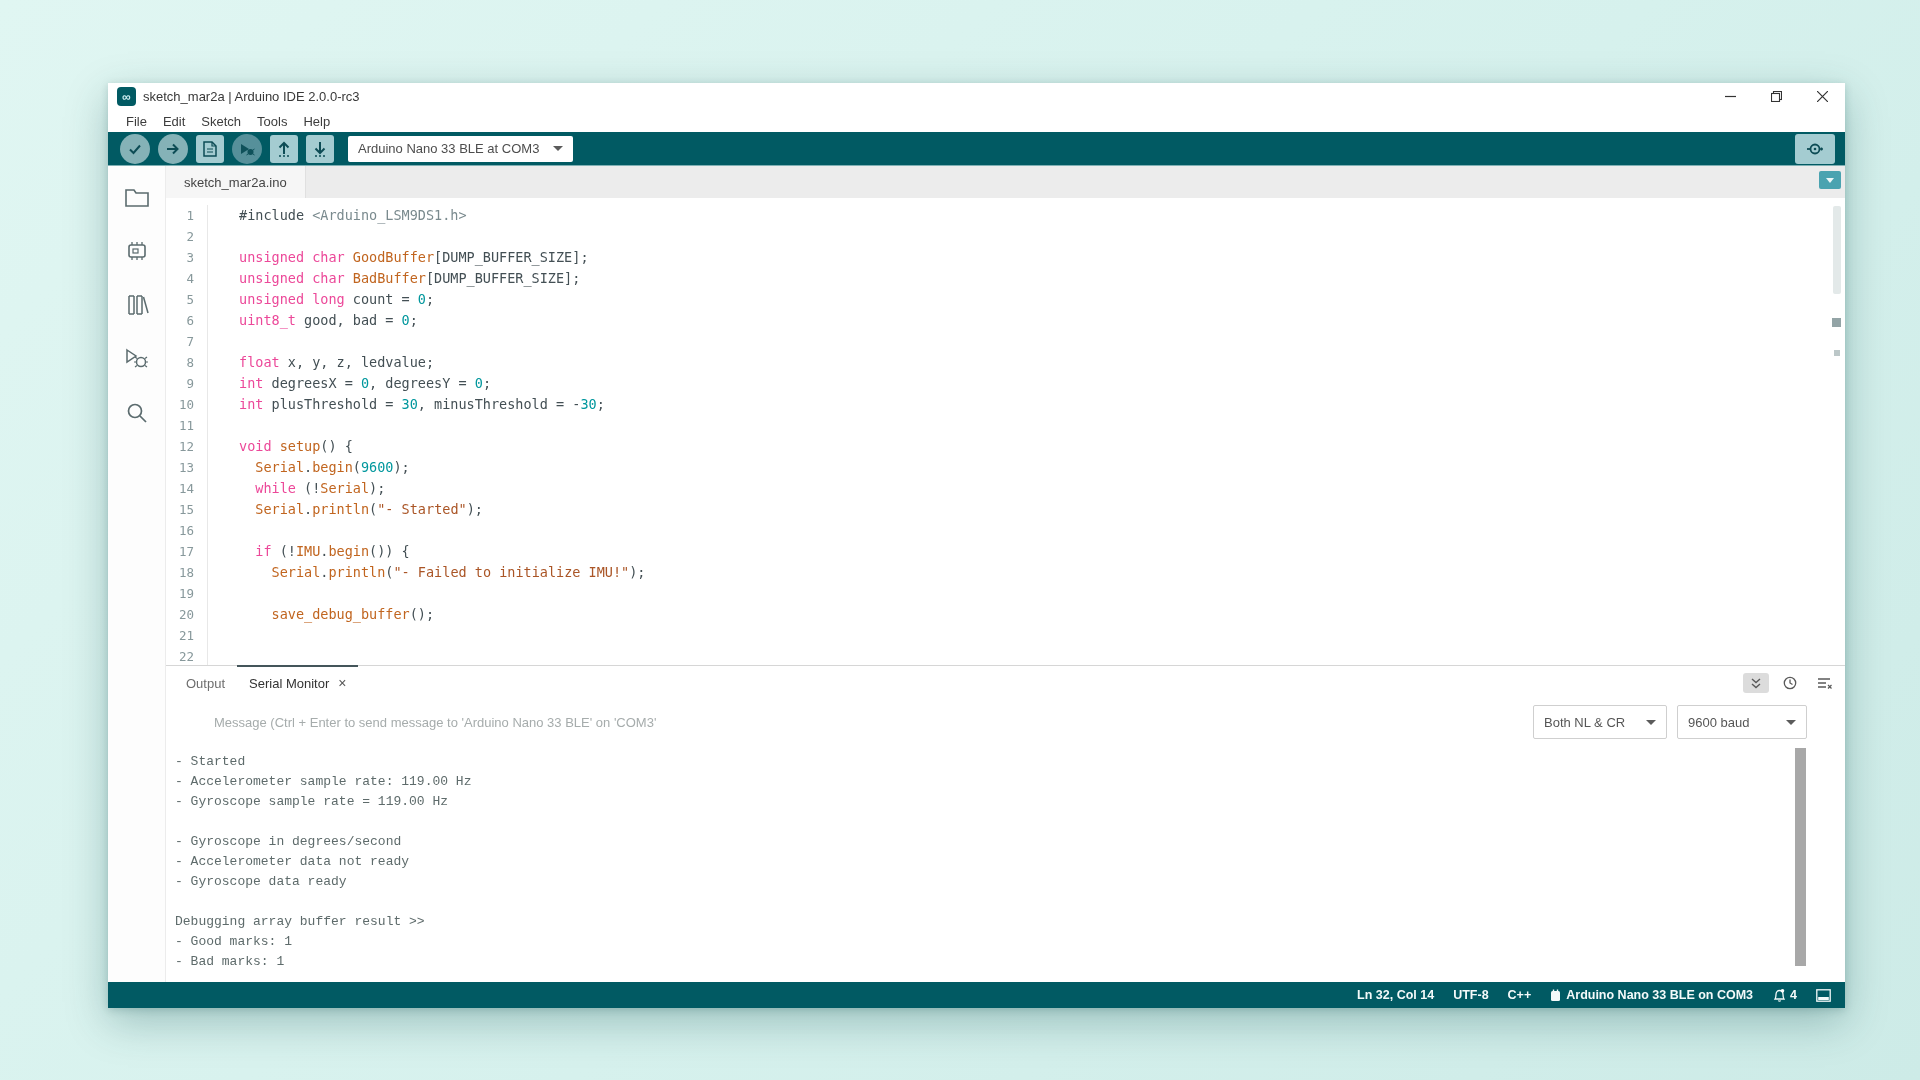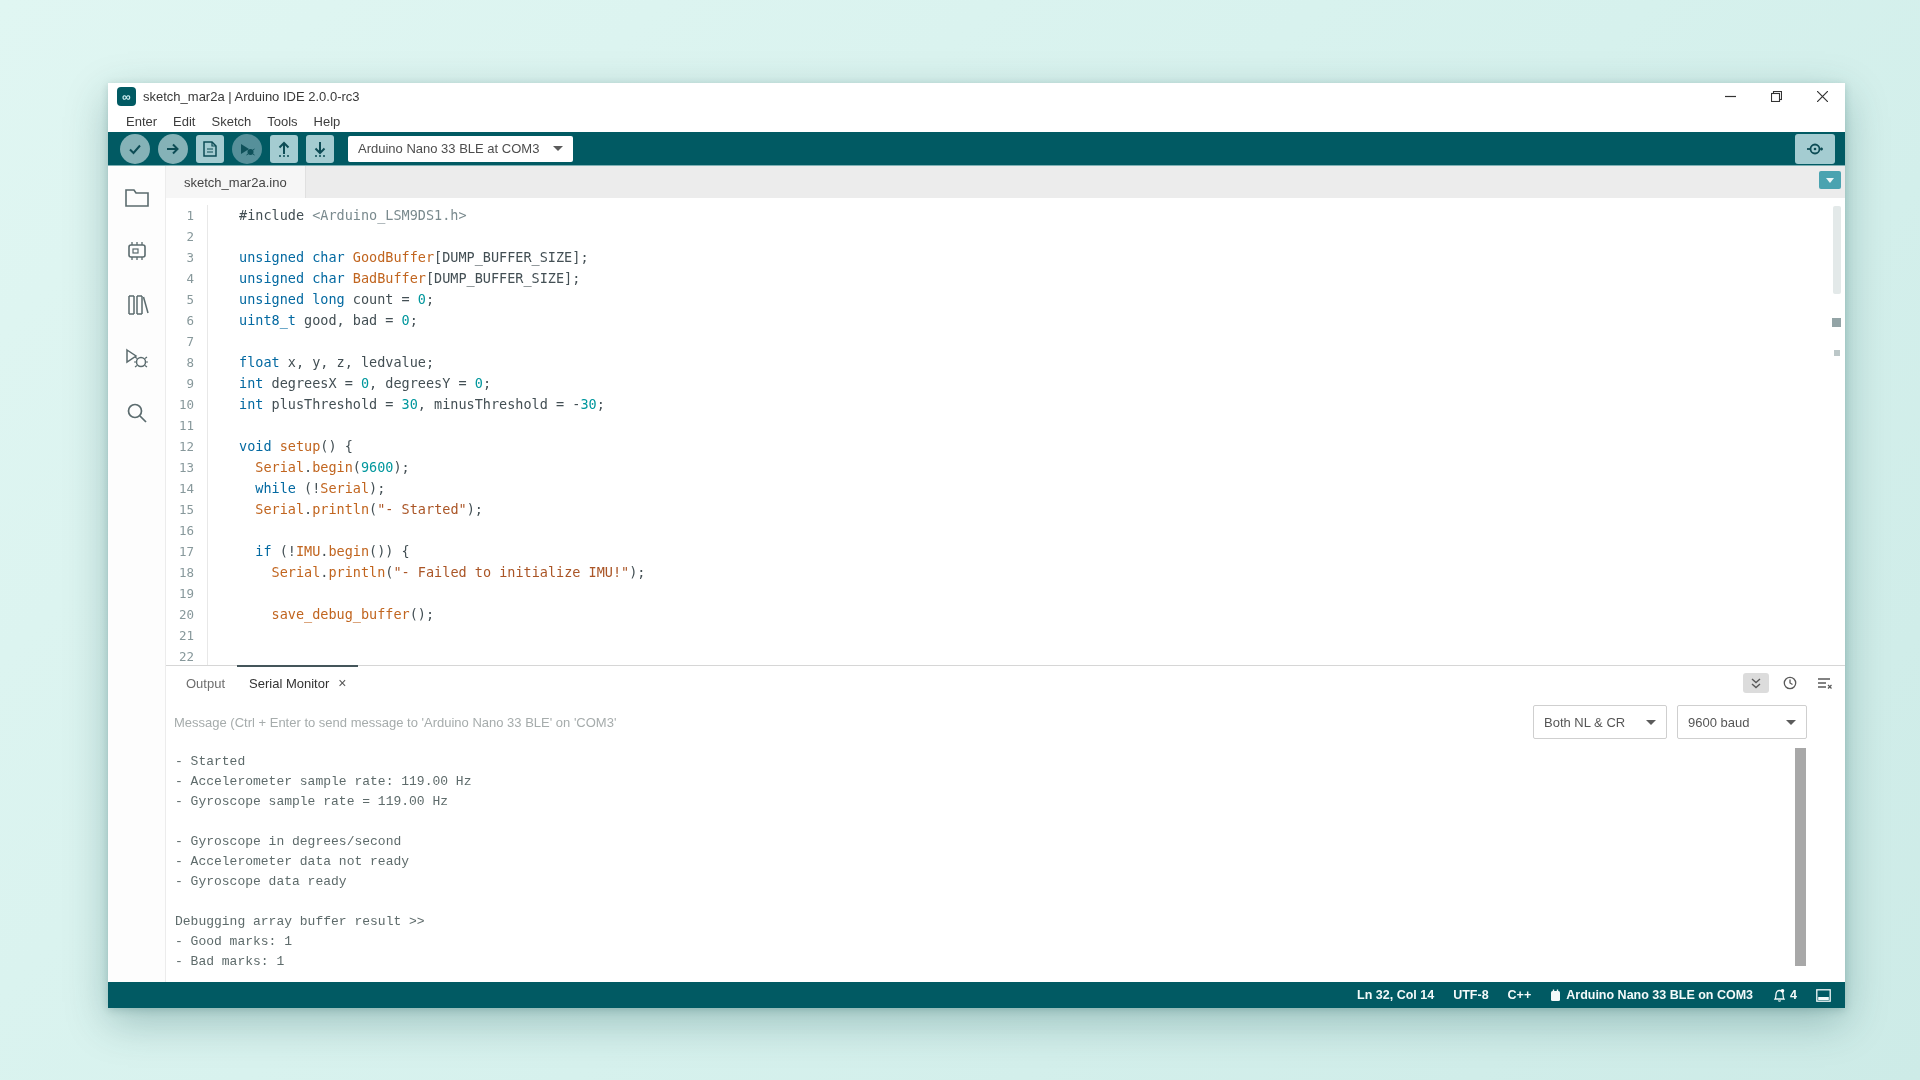--- a/index.html
+++ b/index.html
@@ -56,39 +56,39 @@
   .tab-caret-btn .caret { width:0; height:0; border-left:4px solid transparent; border-right:4px solid transparent;
     border-top:5px solid #eaf6f7; }
 
   
   .editor { flex:1; background:#fff; display:flex; position:relative; overflow:hidden; padding-top:7px; }
   .gutter { width:42px; flex:0 0 auto; border-right:1px solid #e8e8e8; text-align:right; padding-right:13px;
     font-family:"DejaVu Sans Mono", monospace; font-size:12.5px; color:#87989b; }
   .gutter div { height:21px; line-height:21px; }
   .code { flex:1; padding-left:31px; font-family:"DejaVu Sans Mono", monospace; font-size:13.5px; }
   .cl { height:21px; line-height:21px; white-space:pre; }
-  .tk-p { color:#434f54; } .tk-k { color:#0369a1; } .tk-o { color:#c1651f; }
+  .tk-p { color:#434f54; } .tk-k { color:#ec4899; } .tk-o { color:#c1651f; }
   .tk-s { color:#aa5526; } .tk-n { color:#00979d; } .tk-g { color:#7a8a8e; } .tk-w { color:#434f54; }
   .oruler { position:absolute; right:2px; top:4px; width:12px; bottom:2px; }
   .oruler .thumb { position:absolute; left:2px; top:4px; width:8px; height:88px; background:#e3e9e9; border-radius:2px; }
   .oruler .m1 { position:absolute; left:1px; top:116px; width:9px; height:9px; background:#93a4a6; }
   .oruler .m2 { position:absolute; left:3px; top:148px; width:6px; height:6px; background:#bcc7c8; }
 
   
   .panel { height:317px; border-top:1px solid #d6d6d6; position:relative; background:#fff; flex:0 0 auto;
     display:flex; flex-direction:column; }
   .ptabs { height:34px; display:flex; align-items:center; padding-left:8px; flex:0 0 auto; }
   .ptab { font-size:13px; color:#6e6e6e; padding:0 12px; height:100%; display:flex; align-items:center; gap:9px; position:relative; }
   .ptab.active { color:#333; }
   .ptab.active::before { content:""; position:absolute; left:0; right:0; top:-1px; height:2px; background:#44555a; }
   .ptab .close { font-size:14px; color:#555; }
   .ptabs .spacer { flex:1; }
   .picon { width:26px; height:20px; display:flex; align-items:center; justify-content:center; color:#595959; margin-right:8px; }
   .picon.boxed { background:#dcdcdc; border-radius:3px; }
-  .pinput-row { height:44px; display:flex; align-items:center; padding:0 38px 0 8px; gap:10px; flex:0 0 auto; }
+  .pinput-row { height:44px; display:flex; align-items:center; padding:0 38px 0 8px; gap:10px; flex:0 0 auto;margin-left:40px; }
   .msg-input { flex:1; border:none; outline:none; font-size:13px; color:#444; font-family:"Liberation Sans",sans-serif; }
   .msg-input::placeholder { color:#a6acac; }
   .pselect { height:28px; border:1px solid #cfcfcf; border-radius:2px; background:#fff; display:flex;
     align-items:center; padding:16px 10px; font-size:13px; color:#565656; }
   .pselect .caret { margin-left:16px; width:0; height:0; border-left:5px solid transparent;
     border-right:5px solid transparent; border-top:5px solid #5b5b5b; }
   .pselect.w1 { min-width:134px; } .pselect.w2 { min-width:130px; }
   .pout { flex:1; position:relative; padding:8px 0 8px 9px; overflow:hidden;
     font-family:"Liberation Mono", monospace; font-size:13px; color:#5e6b6b; }
   .sline { height:20px; line-height:20px; white-space:pre; }
@@ -123,21 +123,21 @@
         </div>
         <div class="win-btn">
           <svg width="11" height="11" viewBox="0 0 11 11">
               <path d="M0 0 L11 11 M11 0 L0 11" stroke="#333" stroke-width="1.2"></path>
             </svg>
         </div>
       </div>
     </div>
 
     <div class="menubar">
-        <span class="menu-item">Enter</span>
+        <span class="menu-item">File</span>
         <span class="menu-item">Edit</span>
         <span class="menu-item">Sketch</span>
         <span class="menu-item">Tools</span>
         <span class="menu-item">Help</span>
       </div>
 
     <div class="toolbar">
       <div class="tbtn circle">
         <svg width="14" height="14" viewBox="0 0 14 14">
             <path d="M2 7.5 L5.5 11 L12 3.5" fill="none" stroke="currentColor" stroke-width="2"></path>

